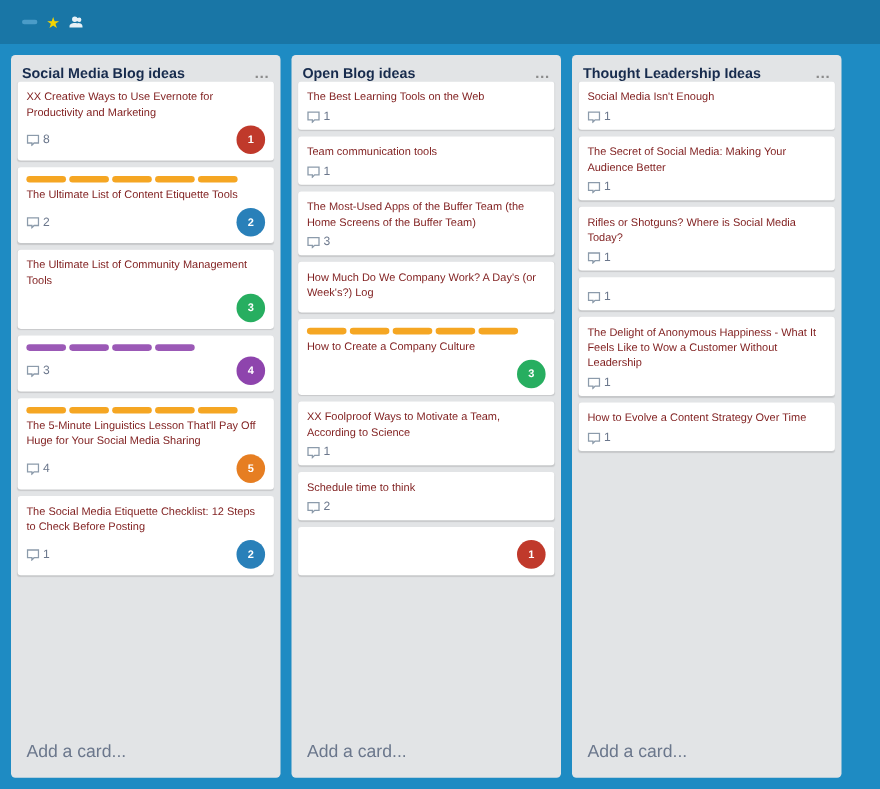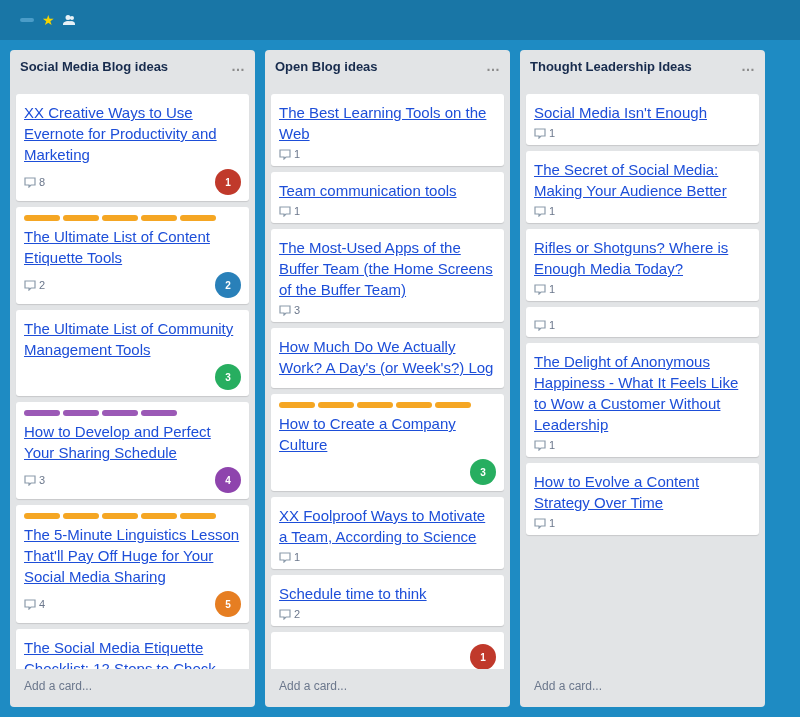--- a/index.html
+++ b/index.html
@@ -61,21 +61,21 @@
       width: 245px;
       min-width: 245px;
       display: flex;
       flex-direction: column;
       max-height: 100%;
     }
     .column-header {
       display: flex;
       align-items: center;
       justify-content: space-between;
-      padding: 8px 10px 20px 10px;
+      padding: 8px 10px 0 10px;
       font-size: 13px;
       font-weight: 700;
       color: #172b4d;
     }
     .column-menu-icon {
       color: #8c8c8c;
       font-size: 14px;
       cursor: pointer;
     }
     .column-cards {
@@ -92,25 +92,24 @@
     
     .card {
       background: #fff;
       border-radius: 3px;
       padding: 8px 8px 6px 8px;
       cursor: pointer;
       box-shadow: 0 1px 1px rgba(0,0,0,0.12);
       position: relative;
     }
     .card-title {
-      font-size: 15px;
-      color: #1d4ed8;
+      font-size: 10px;
+      color: #7f1d1d;
       line-height: 1.4;
       margin-bottom: 4px;
-      text-decoration: underline;
     }
     .card-labels {
       display: flex;
       gap: 3px;
       margin-bottom: 5px;
     }
     .card-label {
       height: 6px;
       width: 36px;
       border-radius: 3px;
@@ -150,21 +149,21 @@
     }
     .avatar-1 { background: #c0392b; }
     .avatar-2 { background: #2980b9; }
     .avatar-3 { background: #27ae60; }
     .avatar-4 { background: #8e44ad; }
     .avatar-5 { background: #e67e22; }
 
     
     .add-card {
       padding: 6px 8px 8px 8px;
-      font-size: 12px;
+      font-size: 16px;
       color: #6b778c;
       cursor: pointer;
       border-radius: 3px;
       margin: 4px 6px 6px 6px;
     }
   </style>
 </head>
 <body>
 
 <div class="header">
@@ -228,21 +227,20 @@
             <div class="card-avatar avatar-3">3</div>
           </div>
         </div>
         <div class="card">
           <div class="card-labels">
             <div class="card-label label-purple"></div>
             <div class="card-label label-purple"></div>
             <div class="card-label label-purple"></div>
             <div class="card-label label-purple"></div>
           </div>
-          <div class="card-title">How to Develop and Perfect Your Sharing Schedule</div>
           <div class="card-footer">
             <div class="card-meta">
               <div class="card-comments">
                 <svg width="12" height="11" viewBox="0 0 12 11" fill="none">
                   <path d="M1 1h10v7H7l-2 2V8H1V1z" stroke="#8c9bab" stroke-width="1.2" fill="none"></path>
                 </svg>
                 <span>3</span>
               </div>
             </div>
             <div class="card-avatar avatar-4">4</div>
@@ -325,21 +323,21 @@
               <div class="card-comments">
                 <svg width="12" height="11" viewBox="0 0 12 11" fill="none">
                   <path d="M1 1h10v7H7l-2 2V8H1V1z" stroke="#8c9bab" stroke-width="1.2" fill="none"></path>
                 </svg>
                 <span>3</span>
               </div>
             </div>
           </div>
         </div>
         <div class="card">
-          <div class="card-title">How Much Do We Actually Work? A Day's (or Week's?) Log</div>
+          <div class="card-title">How Much Do We Company Work? A Day's (or Week's?) Log</div>
         </div>
         <div class="card">
           <div class="card-labels">
             <div class="card-label label-orange"></div>
             <div class="card-label label-orange"></div>
             <div class="card-label label-orange"></div>
             <div class="card-label label-orange"></div>
             <div class="card-label label-orange"></div>
           </div>
           <div class="card-title">How to Create a Company Culture</div>
@@ -409,21 +407,21 @@
               <div class="card-comments">
                 <svg width="12" height="11" viewBox="0 0 12 11" fill="none">
                   <path d="M1 1h10v7H7l-2 2V8H1V1z" stroke="#8c9bab" stroke-width="1.2" fill="none"></path>
                 </svg>
                 <span>1</span>
               </div>
             </div>
           </div>
         </div>
         <div class="card">
-          <div class="card-title">Rifles or Shotguns? Where is Enough Media Today?</div>
+          <div class="card-title">Rifles or Shotguns? Where is Social Media Today?</div>
           <div class="card-footer">
             <div class="card-meta">
               <div class="card-comments">
                 <svg width="12" height="11" viewBox="0 0 12 11" fill="none">
                   <path d="M1 1h10v7H7l-2 2V8H1V1z" stroke="#8c9bab" stroke-width="1.2" fill="none"></path>
                 </svg>
                 <span>1</span>
               </div>
             </div>
           </div>

